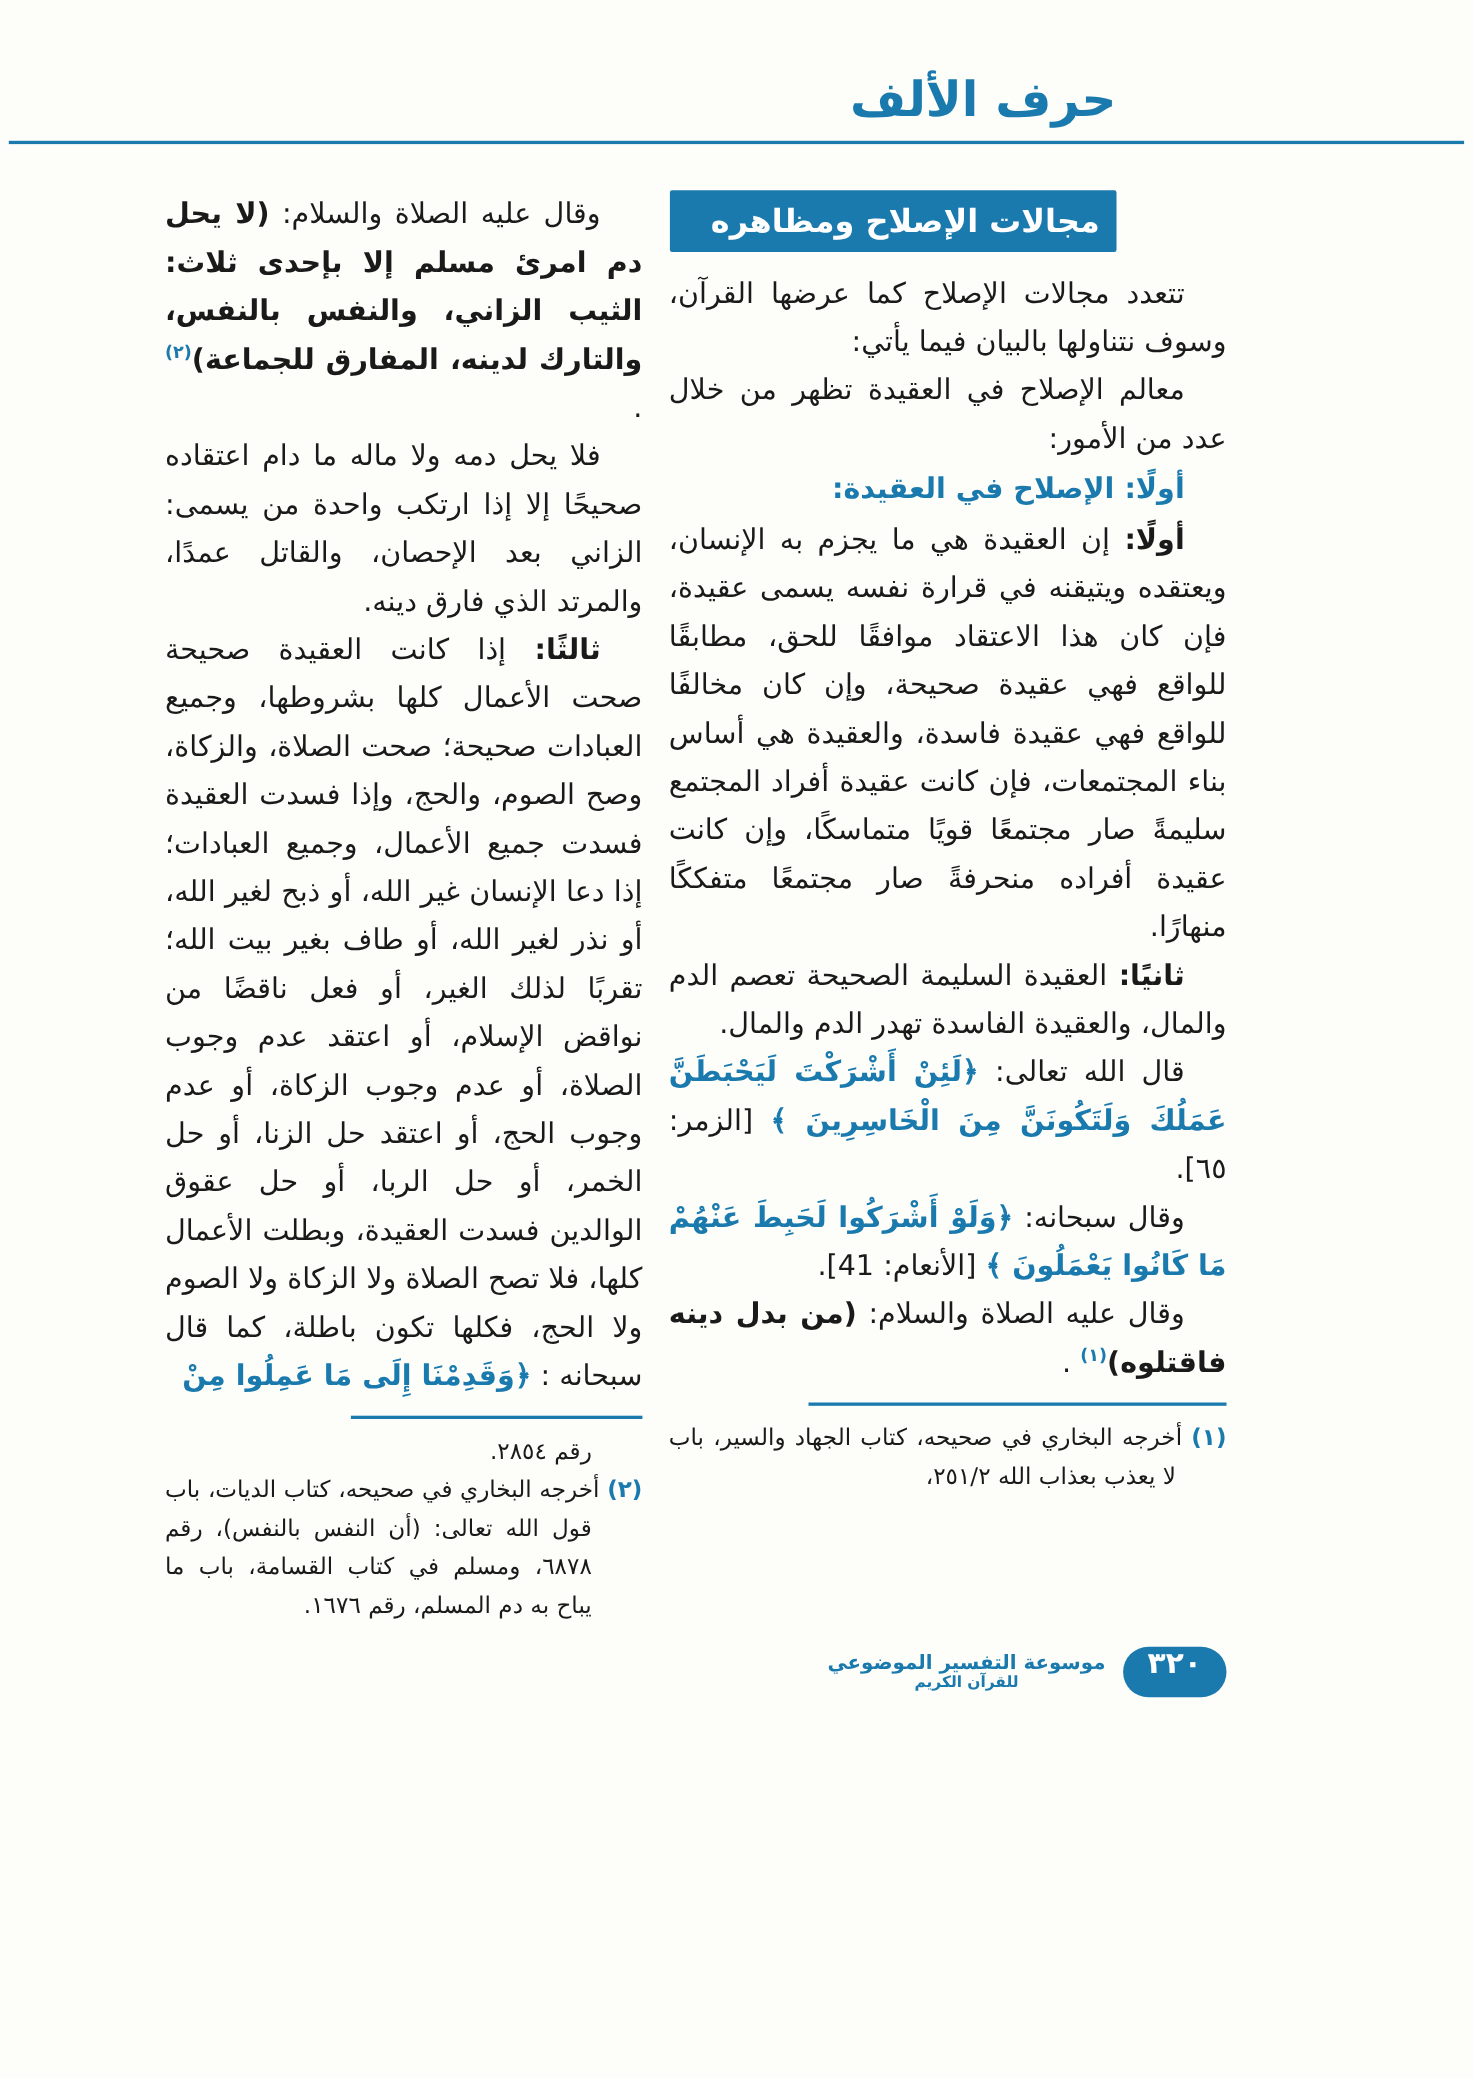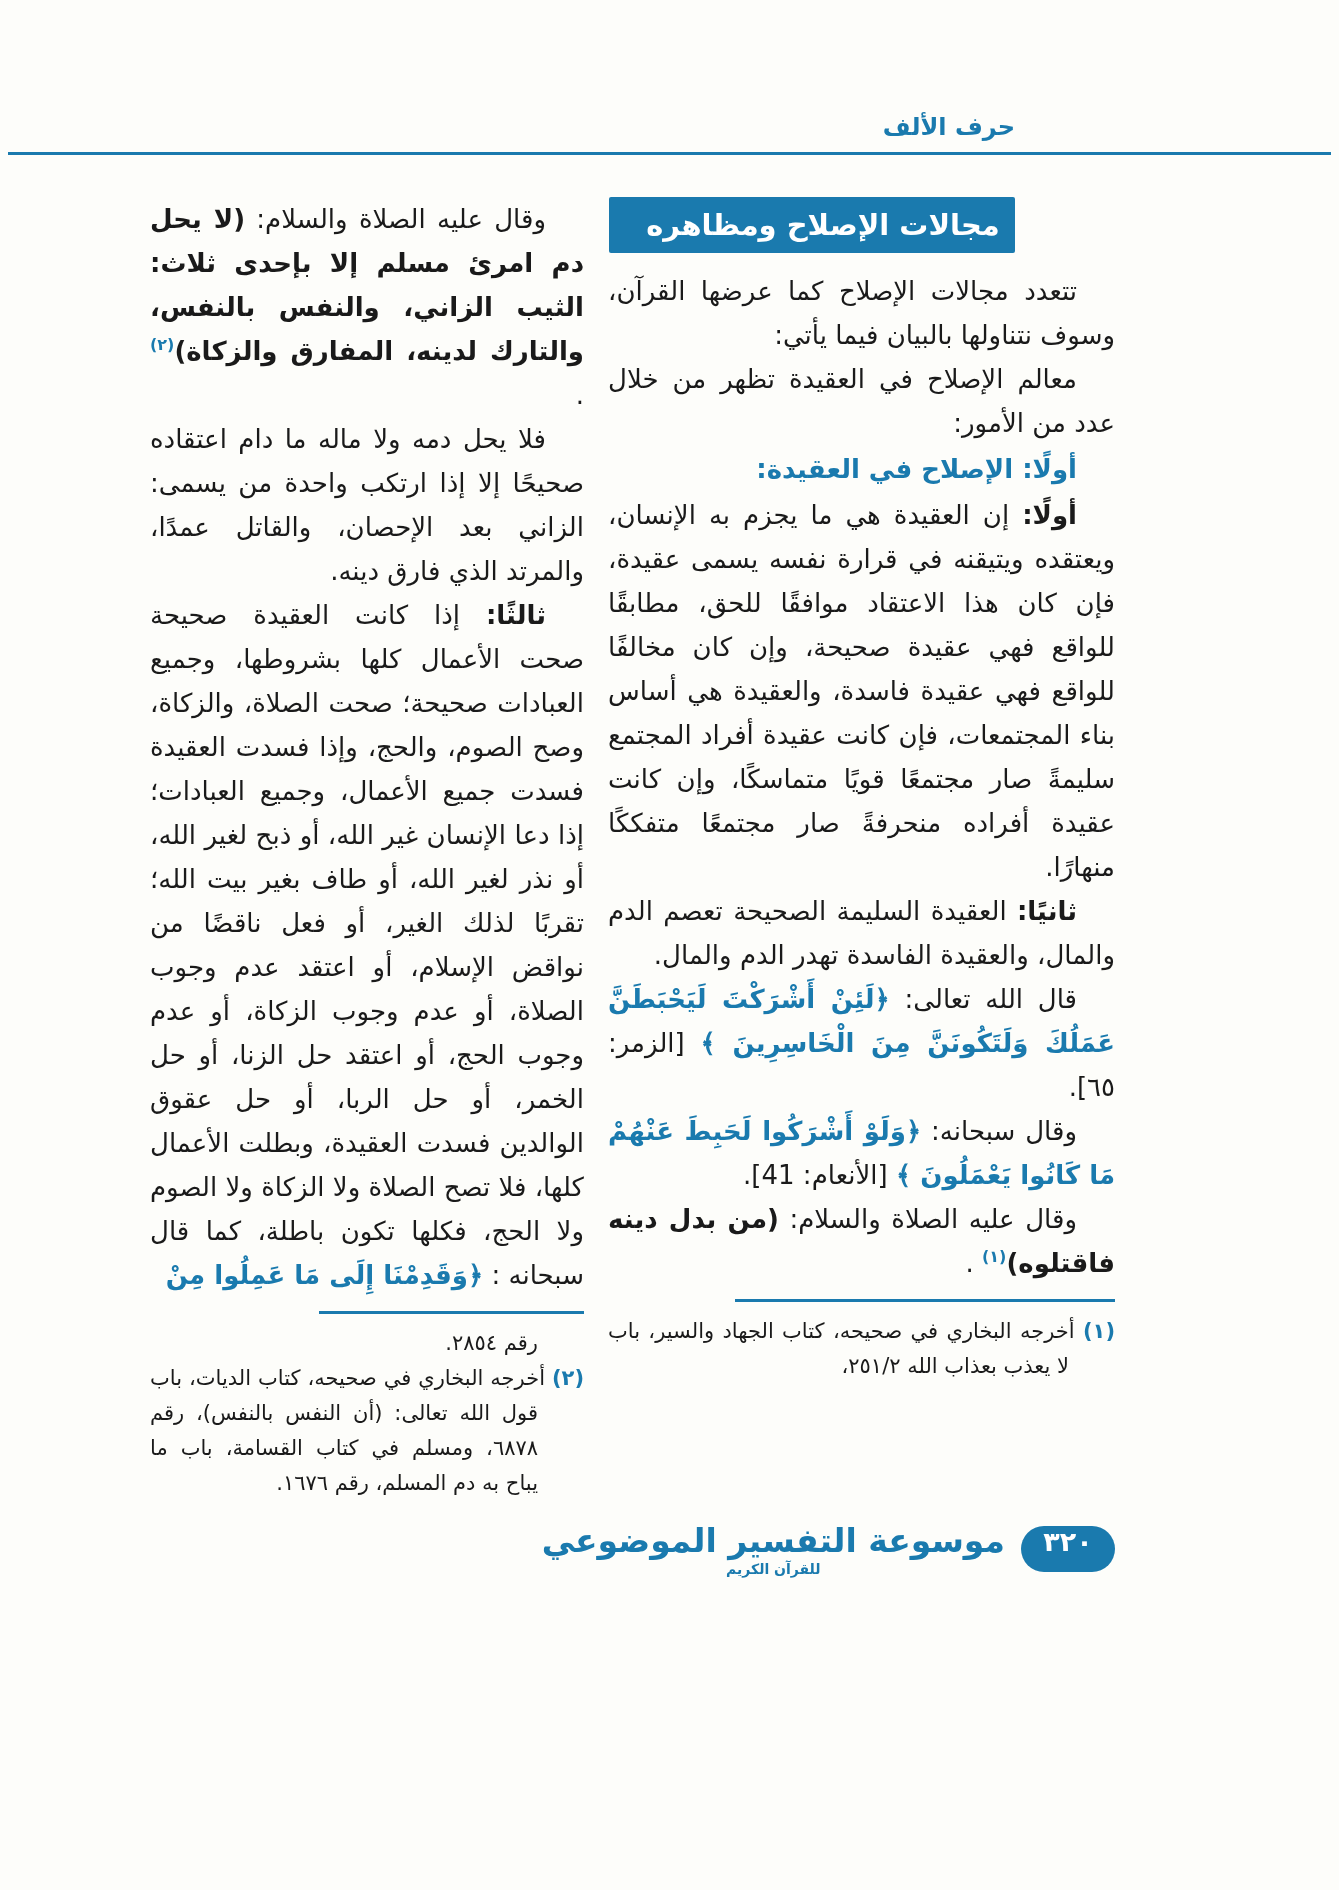--- a/index.html
+++ b/index.html
@@ -10,24 +10,24 @@
     background:#fdfdfa;
     font-family:"DejaVu Sans", sans-serif;
     direction:rtl;
     color:#1a1a1a;
     overflow:hidden;
   }
   .page{ position:relative; width:1339px; height:1890px; overflow:hidden; }
 
   
   .chapter-title{
-    margin-top:112px;
+    margin-top:63px;
     padding-right:324px;
     text-align:right;
-    font-size:24px; font-weight:700;
+    font-size:44px; font-weight:700;
     color:var(--color-accent);
     line-height:1.25;
   }
   .header-rule{
     height:3px; background:var(--color-accent);
     margin:10px 8px 0 8px;
   }
 
   
   .columns{
@@ -84,21 +84,21 @@
     margin-top:20px;
   }
   .page-pill{
     height:46px; min-width:94px; padding:0 18px;
     background:var(--color-accent); color:#fff;
     border-radius:24px;
     display:flex; align-items:flex-start; justify-content:center;
     font-size:27px; font-weight:700;
   }
   .logo{ color:var(--color-accent); text-align:center; line-height:1.2; }
-  .logo-line1{ font-size:33px; font-weight:700; }
+  .logo-line1{ font-size:18px; font-weight:700; }
   .logo-line2{ font-size:14px; font-weight:700; letter-spacing:1px; }
 </style>
 </head>
 <body>
 
 <div class="page">
 
   <div class="page-header">
     <div class="chapter-title">حرف الألف</div>
     <div class="header-rule"></div>
@@ -130,21 +130,21 @@
 
       <div class="footnote-block">
         <div class="fn-rule"></div>
         <p class="fn-text"><span class="fn-marker">(١)</span> <span>أخرجه البخاري في صحيحه، كتاب الجهاد والسير، باب لا يعذب بعذاب الله ٢٥١/٢،</span></p>
       </div>
 
     </section>
 
     <section class="col col-left">
 
-      <p class="body"><span>وقال عليه الصلاة والسلام: </span><span class="hadith">(لا يحل دم امرئ مسلم إلا بإحدى ثلاث: الثيب الزاني، والنفس بالنفس، والتارك لدينه، المفارق والزكاة)</span><sup class="fn-ref">(٢)</sup><span> .</span></p>
+      <p class="body"><span>وقال عليه الصلاة والسلام: </span><span class="hadith">(لا يحل دم امرئ مسلم إلا بإحدى ثلاث: الثيب الزاني، والنفس بالنفس، والتارك لدينه، المفارق للجماعة)</span><sup class="fn-ref">(٢)</sup><span> .</span></p>
 
       <p class="body"><span>فلا يحل دمه ولا ماله ما دام اعتقاده صحيحًا إلا إذا ارتكب واحدة من يسمى: الزاني بعد الإحصان، والقاتل عمدًا، والمرتد الذي فارق دينه.</span></p>
 
       <p class="body"><span class="lead">ثالثًا:</span> <span>إذا كانت العقيدة صحيحة صحت الأعمال كلها بشروطها، وجميع العبادات صحيحة؛ صحت الصلاة، والزكاة، وصح الصوم، والحج، وإذا فسدت العقيدة فسدت جميع الأعمال، وجميع العبادات؛ إذا دعا الإنسان غير الله، أو ذبح لغير الله، أو نذر لغير الله، أو طاف بغير بيت الله؛ تقربًا لذلك الغير، أو فعل ناقضًا من نواقض الإسلام، أو اعتقد عدم وجوب الصلاة، أو عدم وجوب الزكاة، أو عدم وجوب الحج، أو اعتقد حل الزنا، أو حل الخمر، أو حل الربا، أو حل عقوق الوالدين فسدت العقيدة، وبطلت الأعمال كلها، فلا تصح الصلاة ولا الزكاة ولا الصوم ولا الحج، فكلها تكون باطلة، كما قال سبحانه : </span><span class="quran">﴿وَقَدِمْنَا إِلَى مَا عَمِلُوا مِنْ</span></p>
 
       <div class="footnote-block">
         <div class="fn-rule"></div>
         <p class="fn-cont">رقم ٢٨٥٤.</p>
         <p class="fn-text"><span class="fn-marker">(٢)</span> <span>أخرجه البخاري في صحيحه، كتاب الديات، باب قول الله تعالى: (أن النفس بالنفس)، رقم ٦٨٧٨، ومسلم في كتاب القسامة، باب ما يباح به دم المسلم، رقم ١٦٧٦.</span></p>
       </div>

